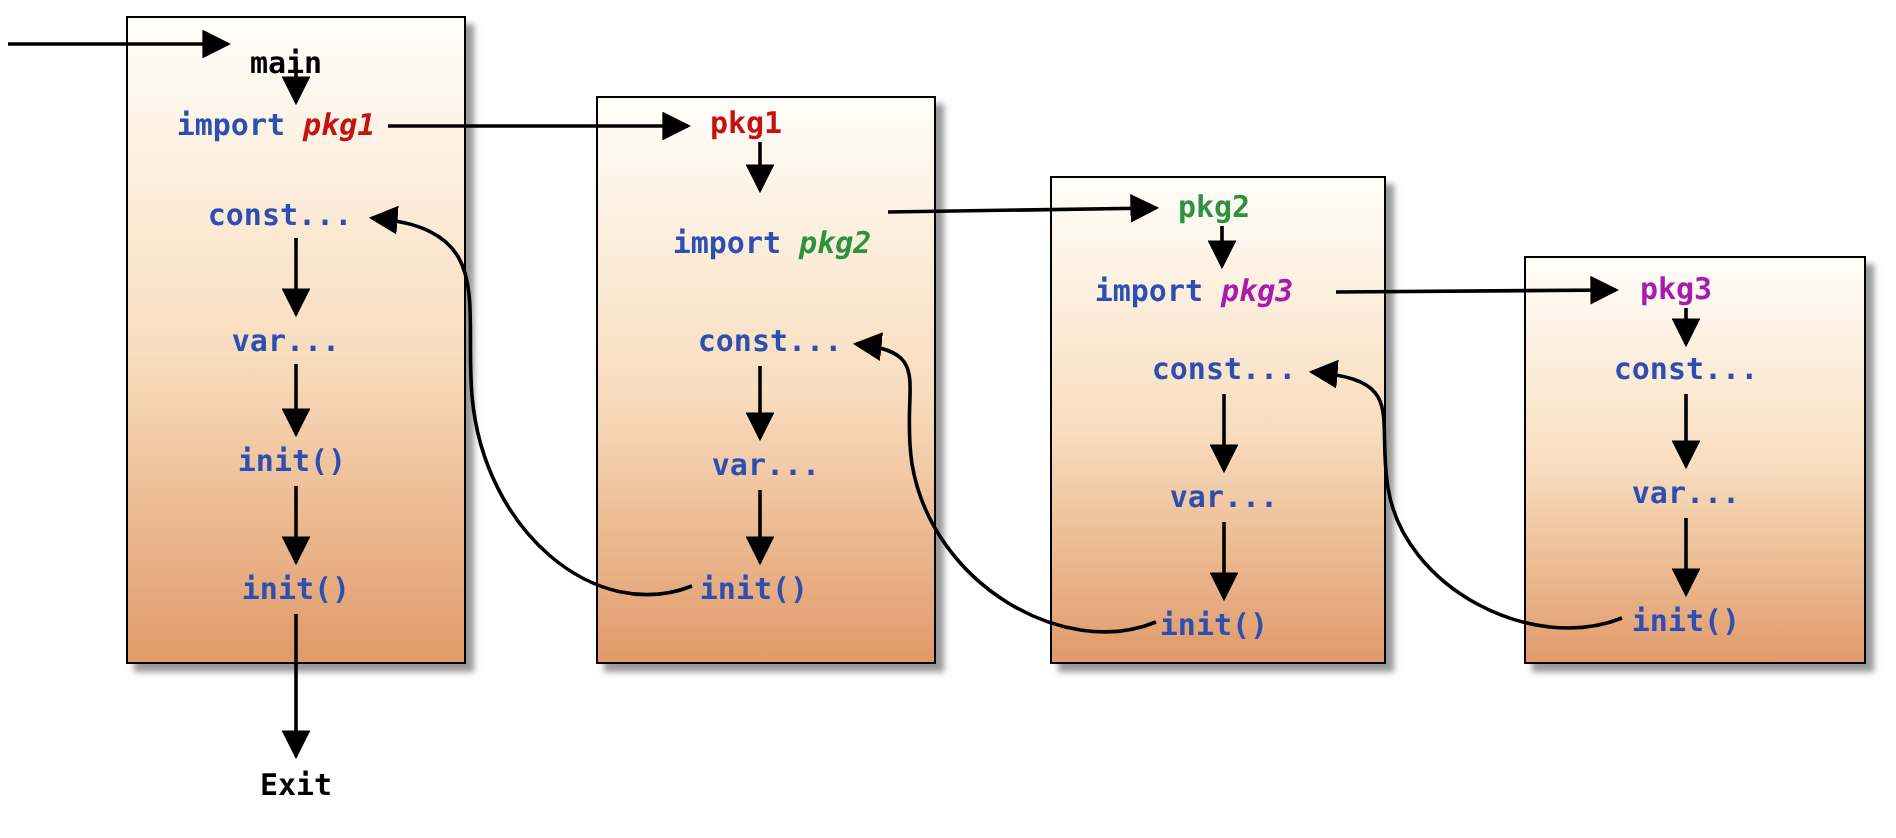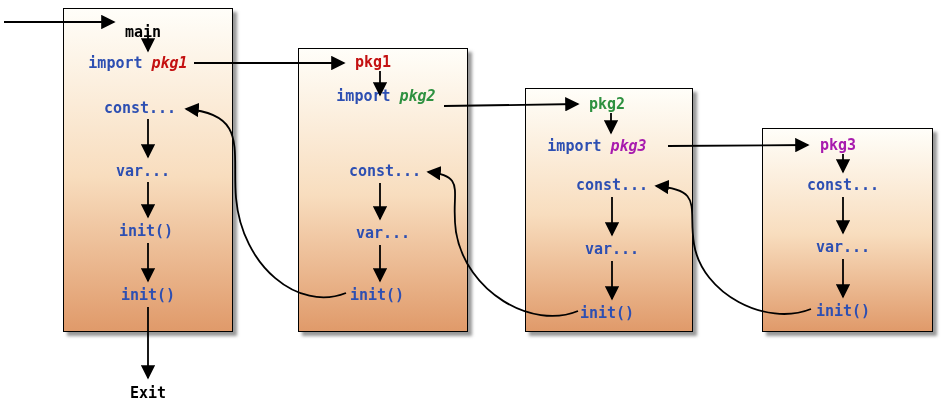--- a/index.html
+++ b/index.html
@@ -38,21 +38,21 @@
 
   <div class="lbl black" style="left:143px; top:32px;">main</div>
   <div class="lbl imp" style="left:138px; top:63px;"><span class="blue">import</span><span class="red it tgt">pkg1</span></div>
   <div class="lbl blue" style="left:140px; top:108px;">const...</div>
   <div class="lbl blue" style="left:143px; top:171px;">var...</div>
   <div class="lbl blue" style="left:146px; top:231px;">init()</div>
   <div class="lbl blue" style="left:148px; top:295px;">init()</div>
   <div class="lbl black" style="left:148px; top:393px;">Exit</div>
 
   <div class="lbl red" style="left:373px; top:62px;">pkg1</div>
-  <div class="lbl imp" style="left:386px; top:96px;"><span class="blue">import</span><span class="green it tgt">pkg2</span></div>
+  <div class="lbl imp" style="left:386px; top:122px;"><span class="blue">import</span><span class="green it tgt">pkg2</span></div>
   <div class="lbl blue" style="left:385px; top:171px;">const...</div>
   <div class="lbl blue" style="left:383px; top:233px;">var...</div>
   <div class="lbl blue" style="left:377px; top:295px;">init()</div>
 
   <div class="lbl green" style="left:607px; top:104px;">pkg2</div>
   <div class="lbl imp" style="left:597px; top:146px;"><span class="blue">import</span><span class="magenta it tgt">pkg3</span></div>
   <div class="lbl blue" style="left:612px; top:185px;">const...</div>
   <div class="lbl blue" style="left:612px; top:249px;">var...</div>
   <div class="lbl blue" style="left:607px; top:313px;">init()</div>
 

